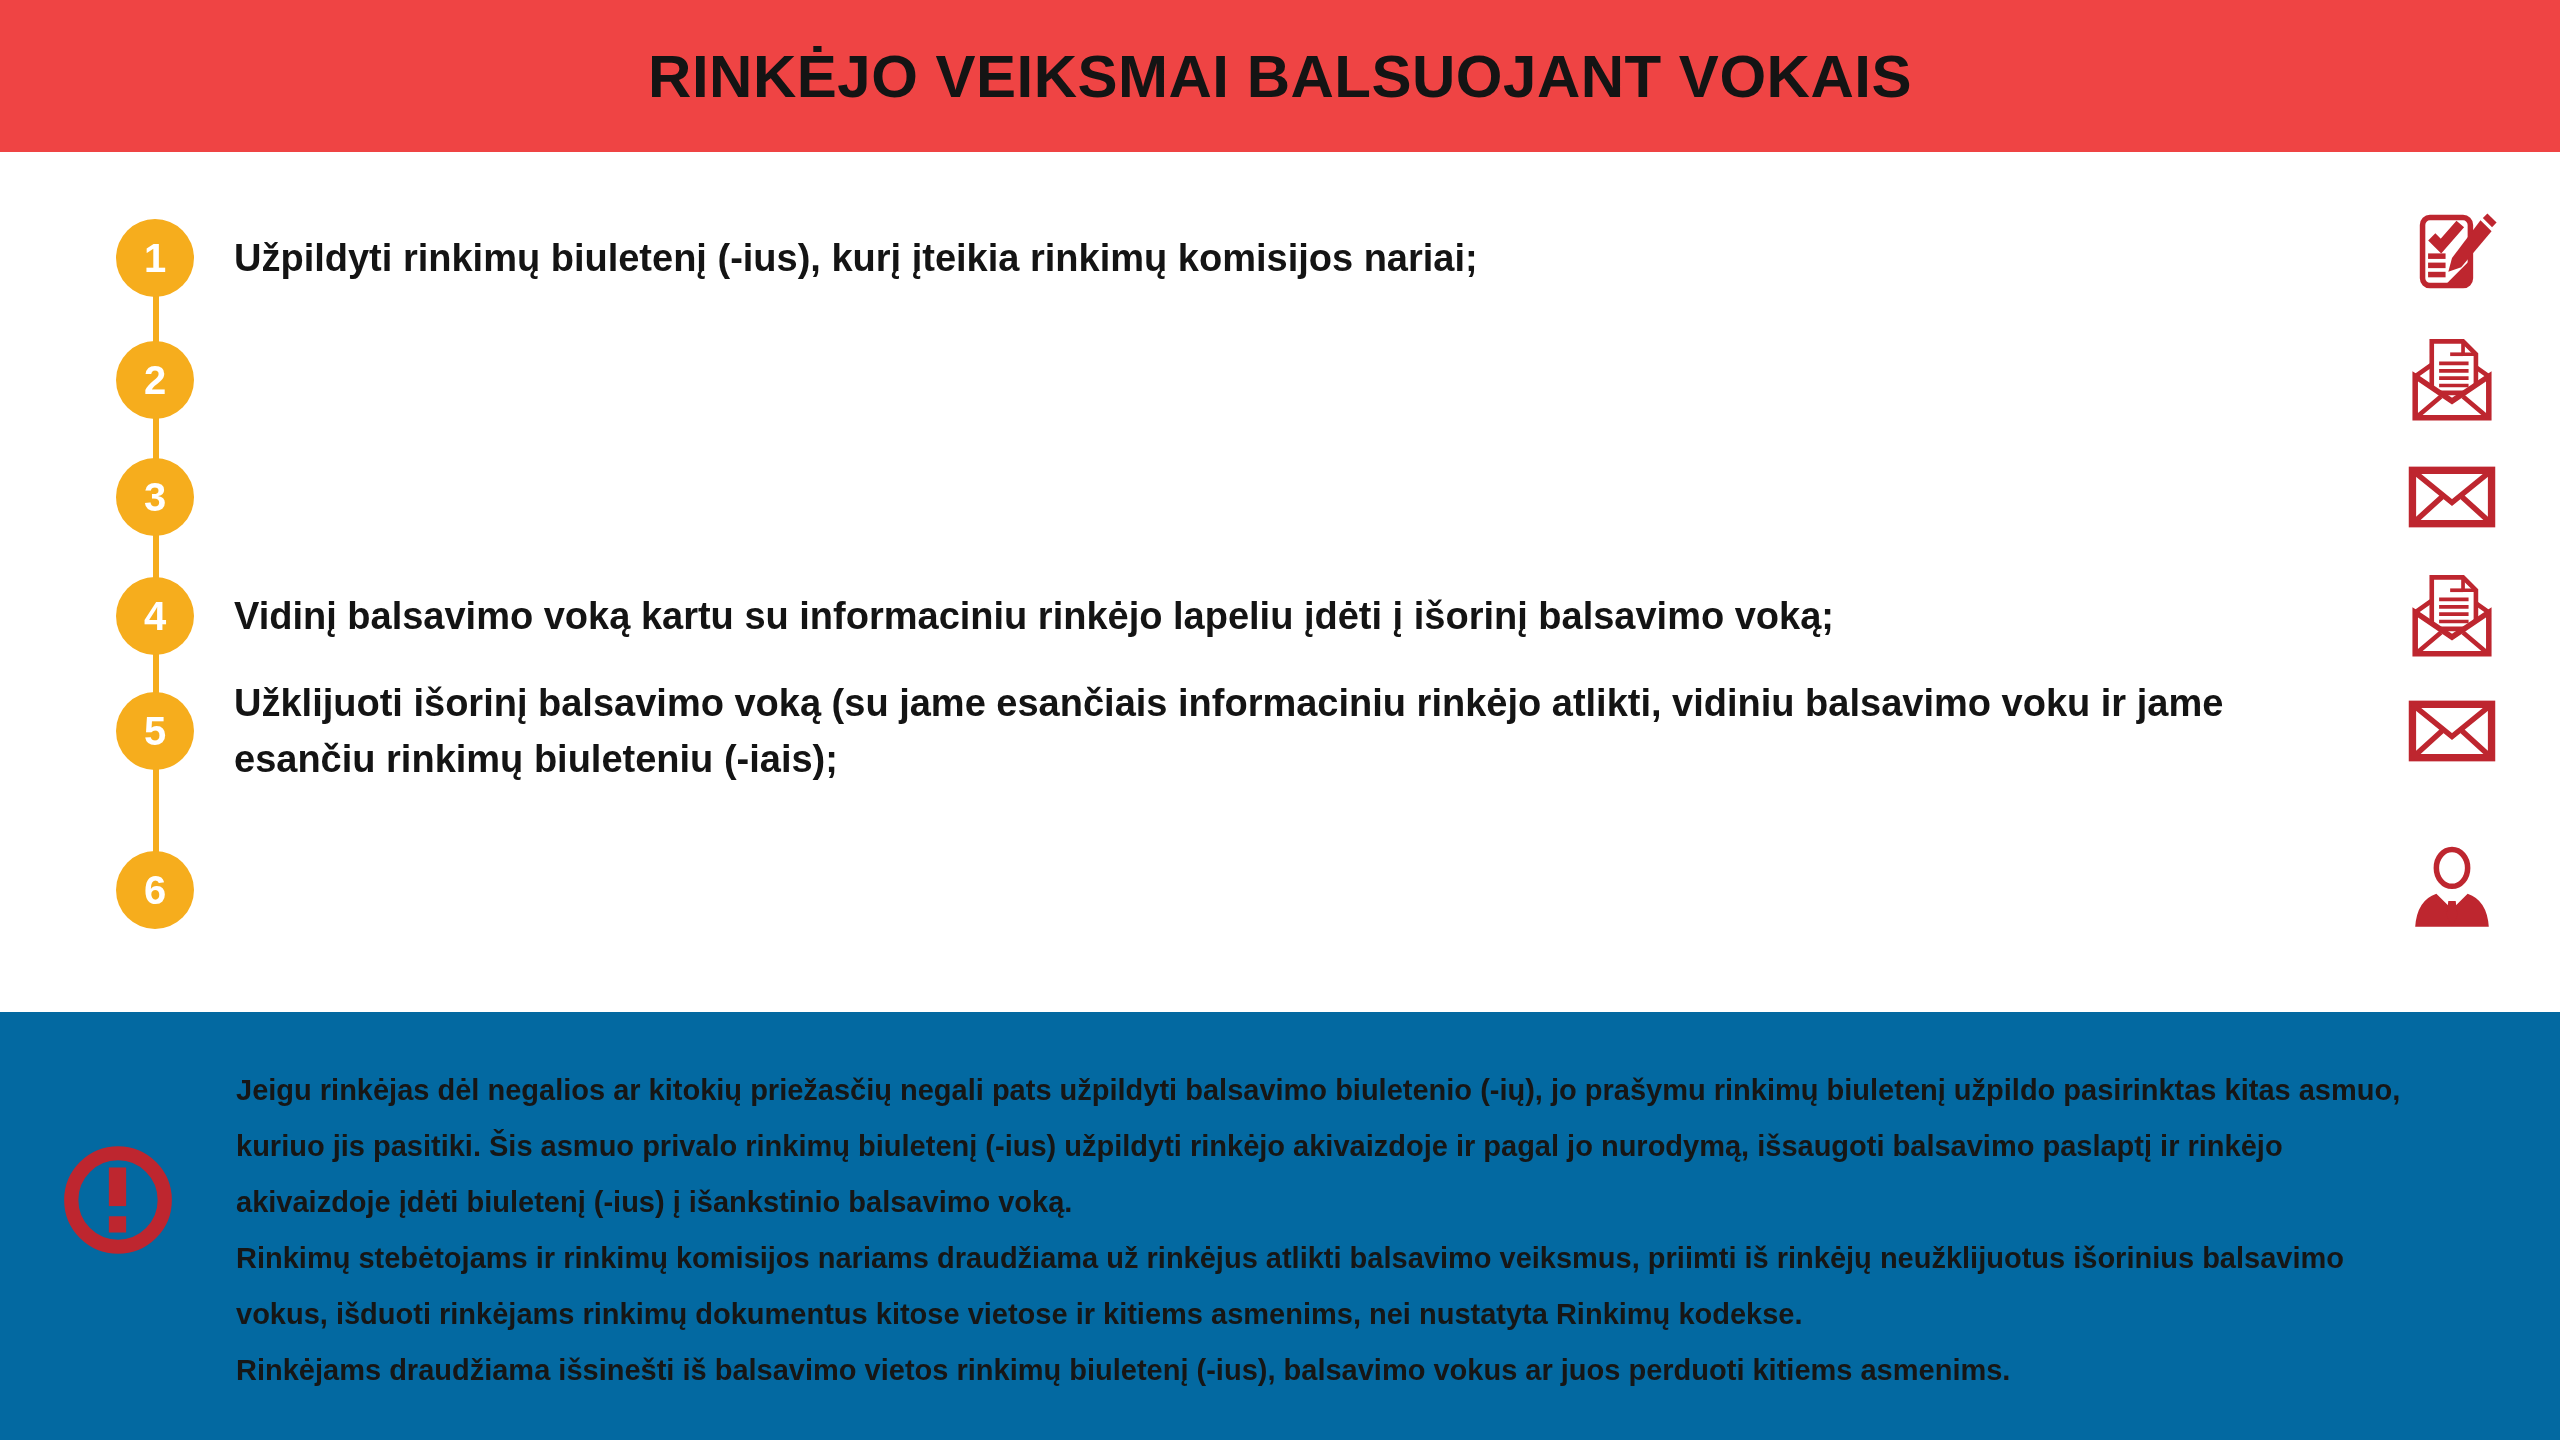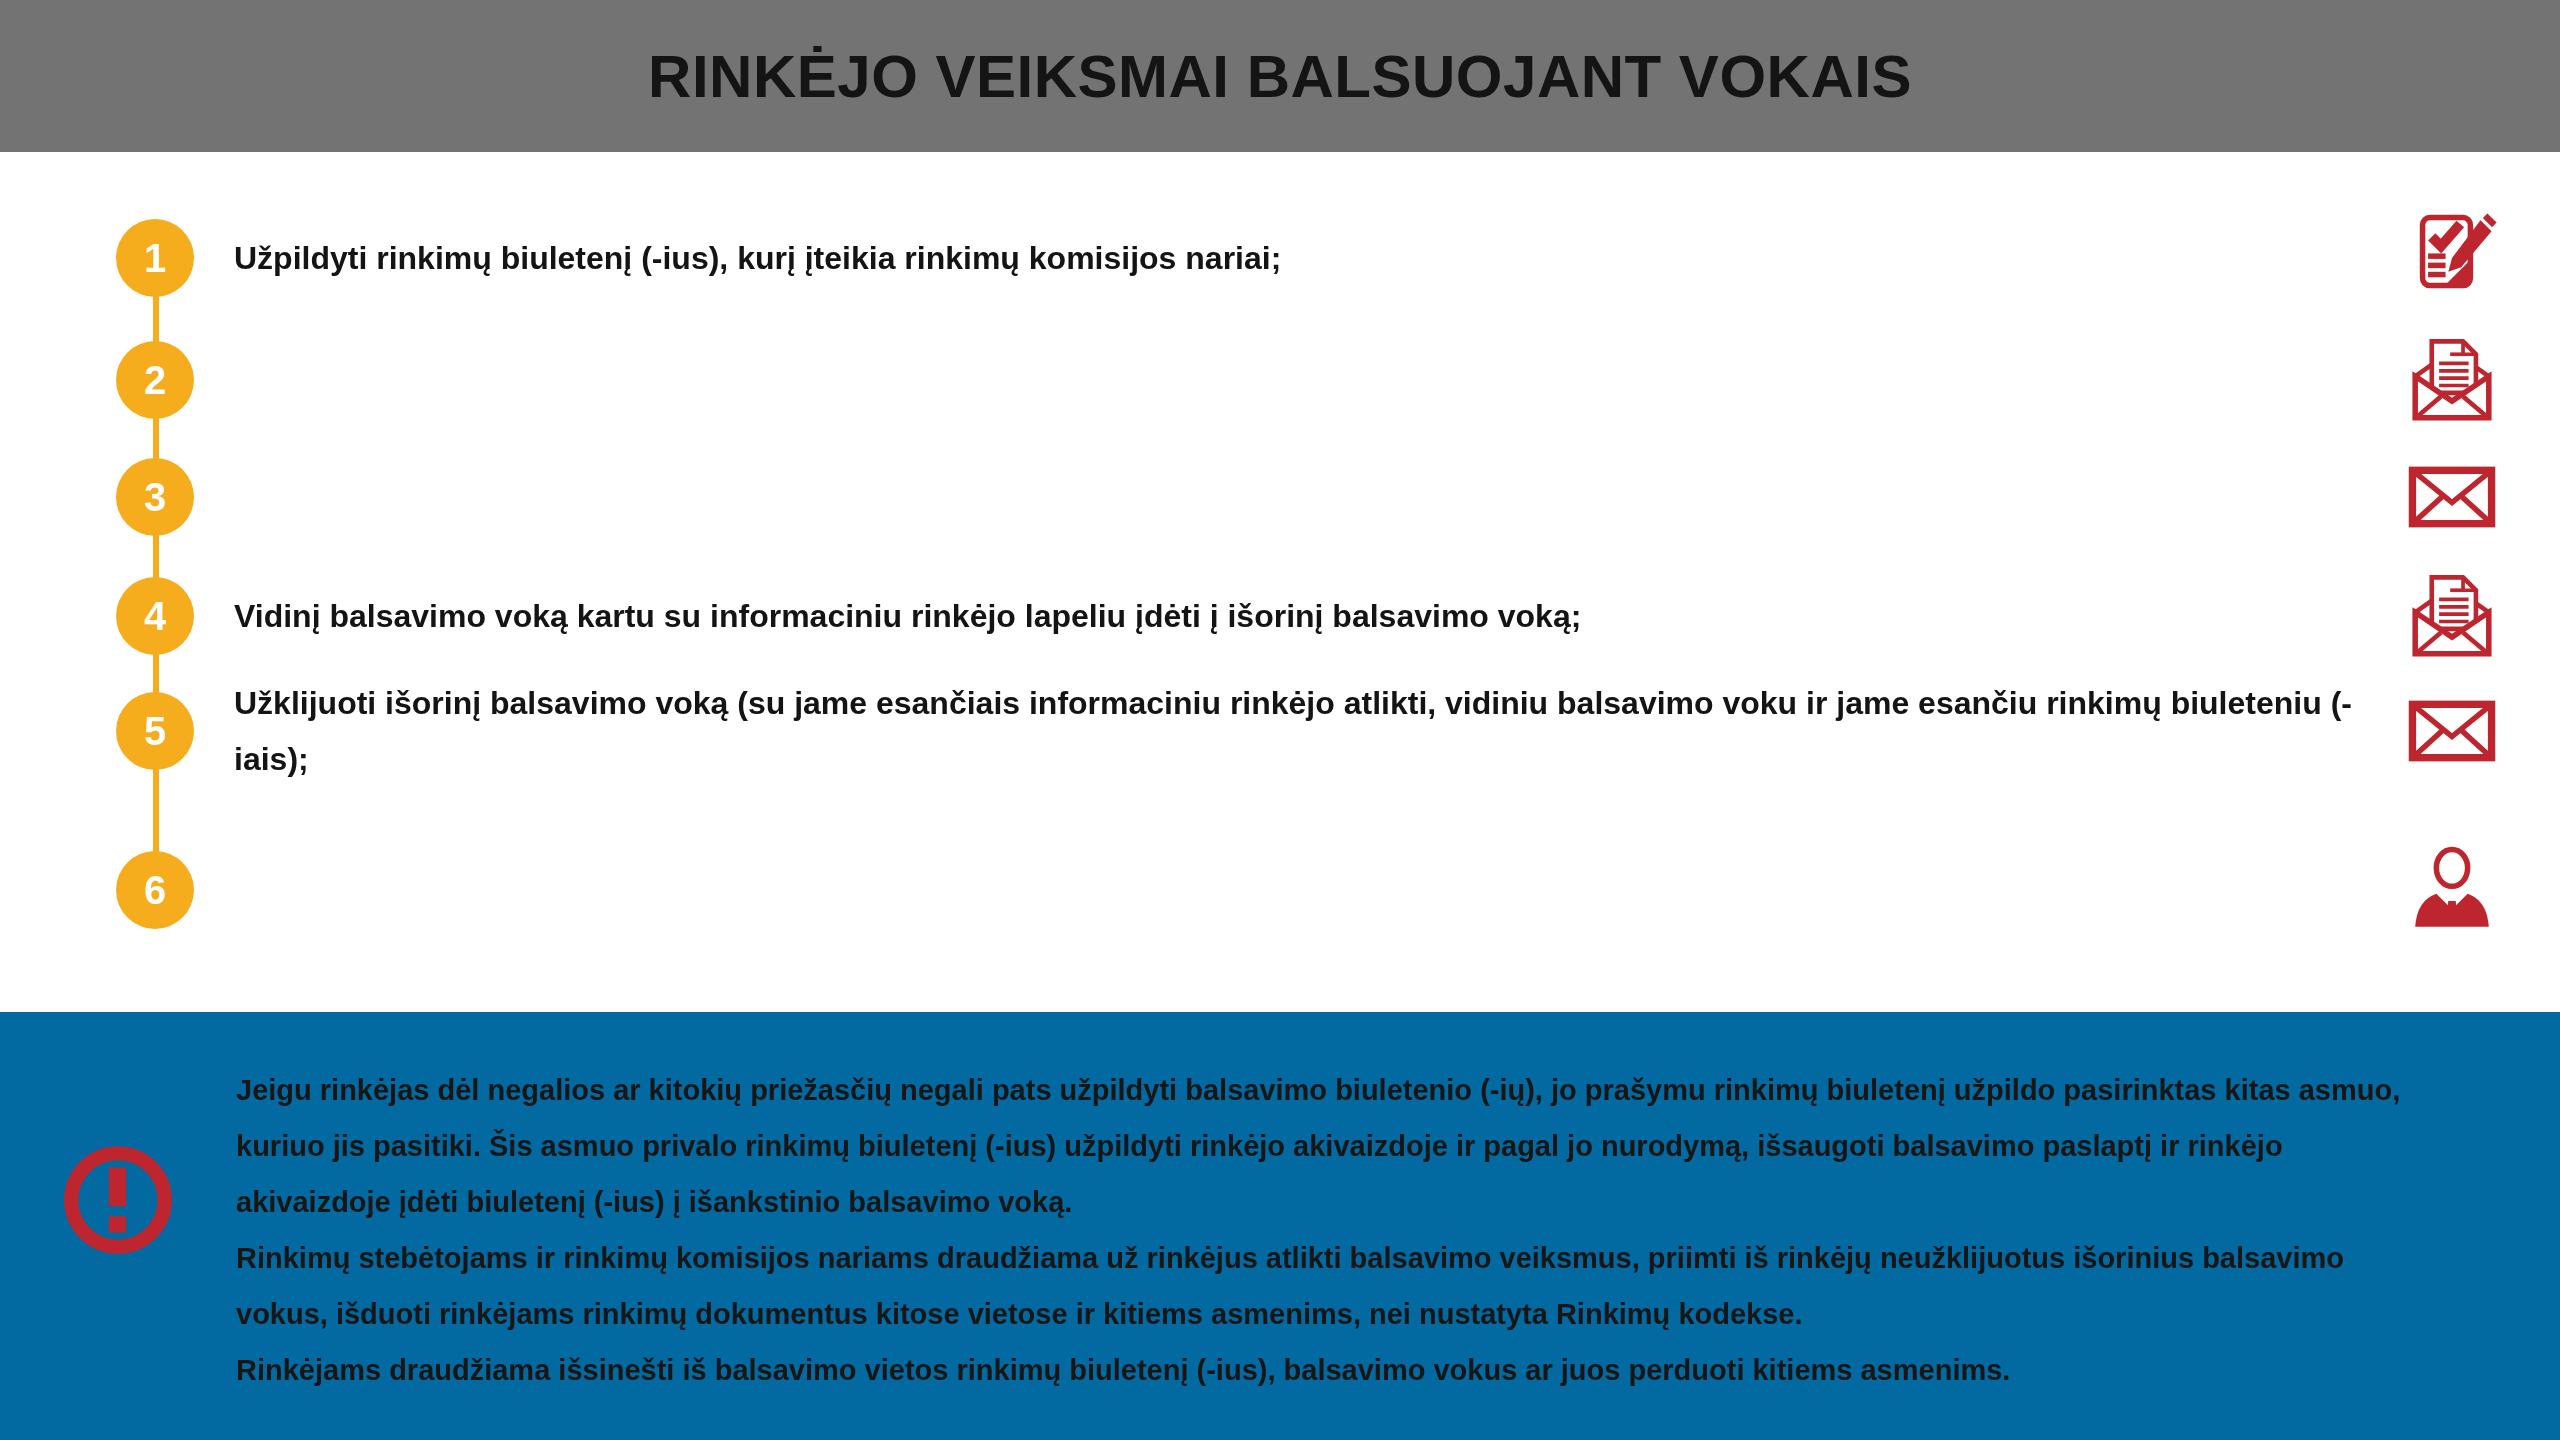--- a/index.html
+++ b/index.html
@@ -6,21 +6,21 @@
   body{
     width:2560px;height:1440px;
     background:#ffffff;
     font-family:"Liberation Sans", sans-serif;
     overflow:hidden;
     position:relative;
   }
   
   .band-header{
     height:152px;
-    background:#737373;
+    background:#ef4444;
     display:flex;align-items:center;justify-content:center;
   }
   .page-title{
     font-size:60px;
     font-weight:bold;
     color:#141414;
     letter-spacing:0.5px;
   }
   
   .steps{
@@ -46,21 +46,21 @@
     background:#F6AD1D;
     color:#ffffff;
     font-size:40px;font-weight:bold;
     display:flex;align-items:center;justify-content:center;
     margin-left:116px;
     flex:none;
     position:relative;z-index:1;
   }
   .step-text{
     margin-left:40px;
-    font-size:32px;font-weight:bold;
+    font-size:38px;font-weight:bold;
     color:#141414;
     line-height:56px;
     max-width:2120px;
   }
   .step-icon{
     position:absolute;
     right:62px;top:50%;
     transform:translateY(-50%);
     width:92px;height:92px;
   }

